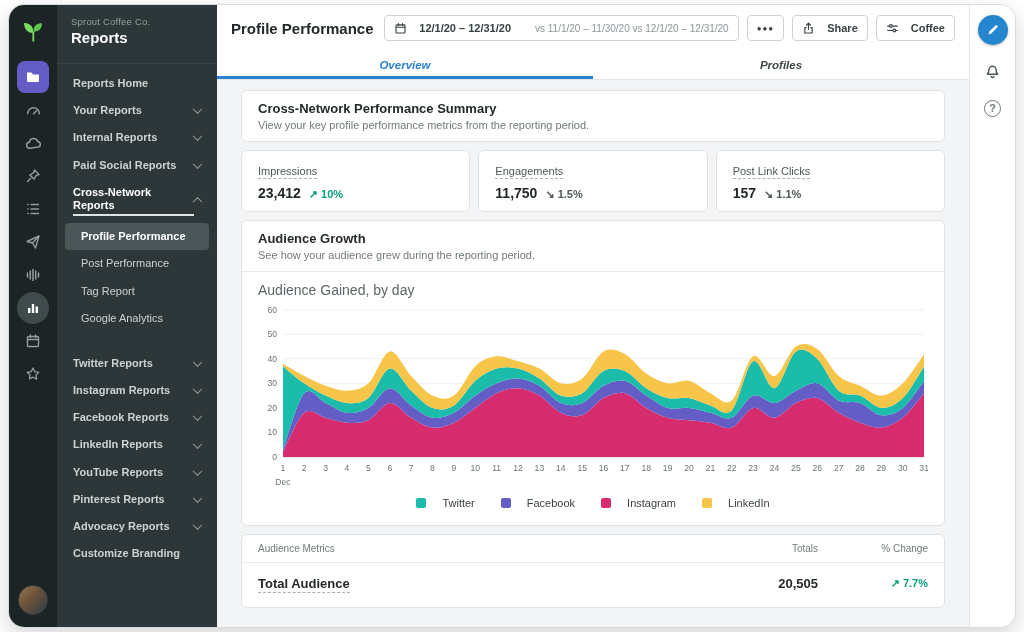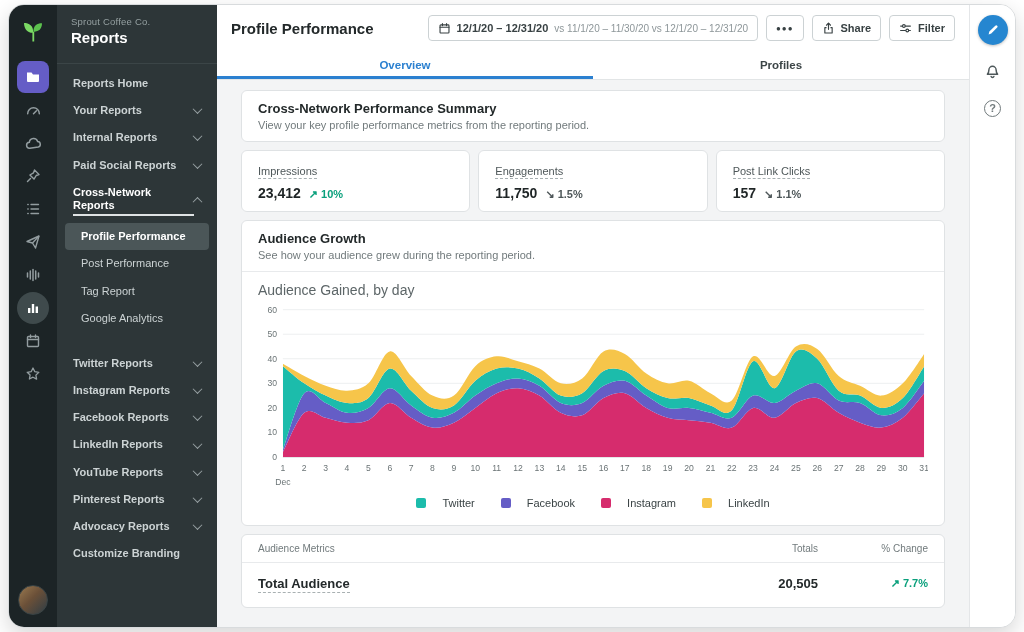--- a/index.html
+++ b/index.html
@@ -30,26 +30,26 @@
   .sb-item.gap { margin-top:18px; }
   .sb-item.active-section .sb-label { border-bottom:2px solid #dfe3e4; padding-bottom:2px; color:#fff; }
   .chev { width:7px; height:7px; border-right:1.6px solid #97a1a3; border-bottom:1.6px solid #97a1a3; flex-shrink:0; }
   .chev.down { transform:rotate(45deg) translate(-1px,-1px); }
   .chev.up { transform:rotate(-135deg) translate(-1px,-1px); }
 
   
   .main { flex:1; min-width:0; display:flex; flex-direction:column; background:#f3f4f5; }
   .topbar { height:46px; background:#fff; display:flex; align-items:center; gap:8px; padding:0 14px; flex-shrink:0; }
   .topbar h1 { flex:1; font-size:15px; font-weight:700; color:#23292a; }
-  .btn { display:flex; align-items:center; gap:6px; height:26px; padding:0 9px; background:#fff; border:1px solid #ccd2d4;
+  .btn { display:flex; align-items:center; gap:12px; height:26px; padding:0 9px; background:#fff; border:1px solid #ccd2d4;
          border-radius:4px; font-family:inherit; font-size:11px; font-weight:700; color:#384143; cursor:pointer; white-space:nowrap; }
-  .date-secondary { font-weight:400; font-size:10px; color:#8d9699; }
+  .date-secondary { font-weight:400; font-size:10px; color:#8d9699;margin-left:12px; }
   .more-btn span { font-size:8px; letter-spacing:1px; color:#384143; }
 
-  .tabsrow { height:29px; background:#fff; display:flex; border-bottom:1px solid #e2e5e6; flex-shrink:0; }
+  .tabsrow { height:29px; background:#fff; display:flex; border-bottom:1px solid #e2e5e6; flex-shrink:0;font-style:italic; }
   .tab { flex:1; display:flex; align-items:center; justify-content:center; font-size:11.5px; font-weight:700; color:#3c4547; cursor:pointer; }
   .tab.active { color:#2b80d0; box-shadow:inset 0 -3px 0 #2b80d0; }
 
   .content { flex:1; overflow:hidden; padding:10px 24px; display:flex; flex-direction:column; gap:8px; }
   .card { background:#fff; border:1px solid #dfe2e4; border-radius:6px; }
   .card-head { padding:10px 16px; }
   .card-title { font-size:13px; font-weight:700; color:#23292a; }
   .card-sub { font-size:11px; color:#717a7c; margin-top:3px; }
 
   .metrics-row { display:flex; gap:8px; }
@@ -266,21 +266,21 @@
           </svg>
         <span>Share</span>
       </button>
       <button class="btn">
         <svg width="13" height="13" viewBox="0 0 16 16" fill="none" stroke="#384143" stroke-width="1.4" stroke-linecap="round">
             <line x1="2" y1="5" x2="14" y2="5"></line>
             <circle cx="6" cy="5" r="1.7" fill="#fff"></circle>
             <line x1="2" y1="10.5" x2="14" y2="10.5"></line>
             <circle cx="10.2" cy="10.5" r="1.7" fill="#fff"></circle>
           </svg>
-        <span>Filter</span>
+        <span>Coffee</span>
       </button>
     </header>
 
     <div class="tabsrow" id="tabsrow">
         <div class="tab active">Overview</div>
         <div class="tab">Profiles</div>
       </div>
 
     <div class="content">
 

